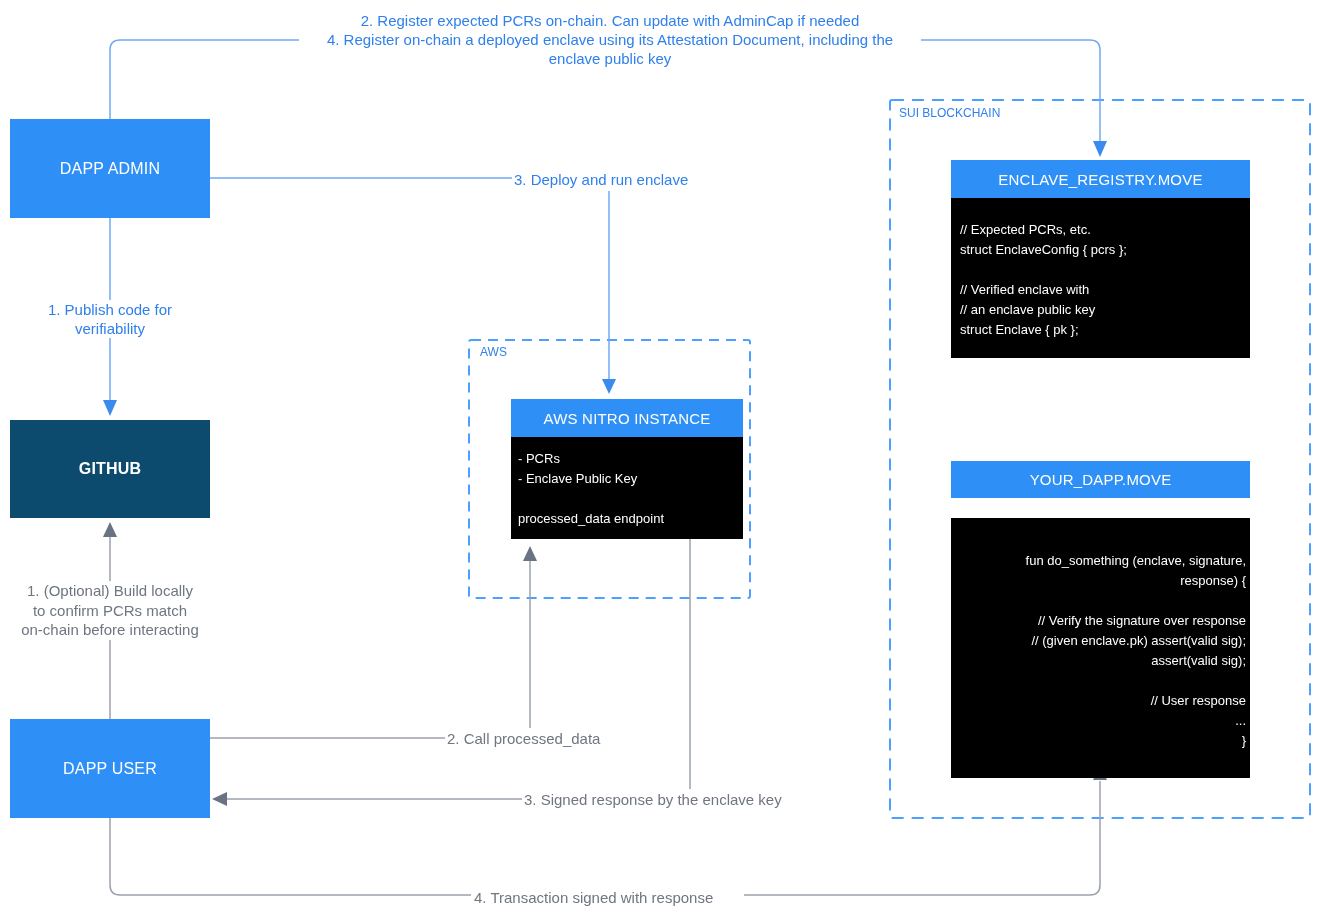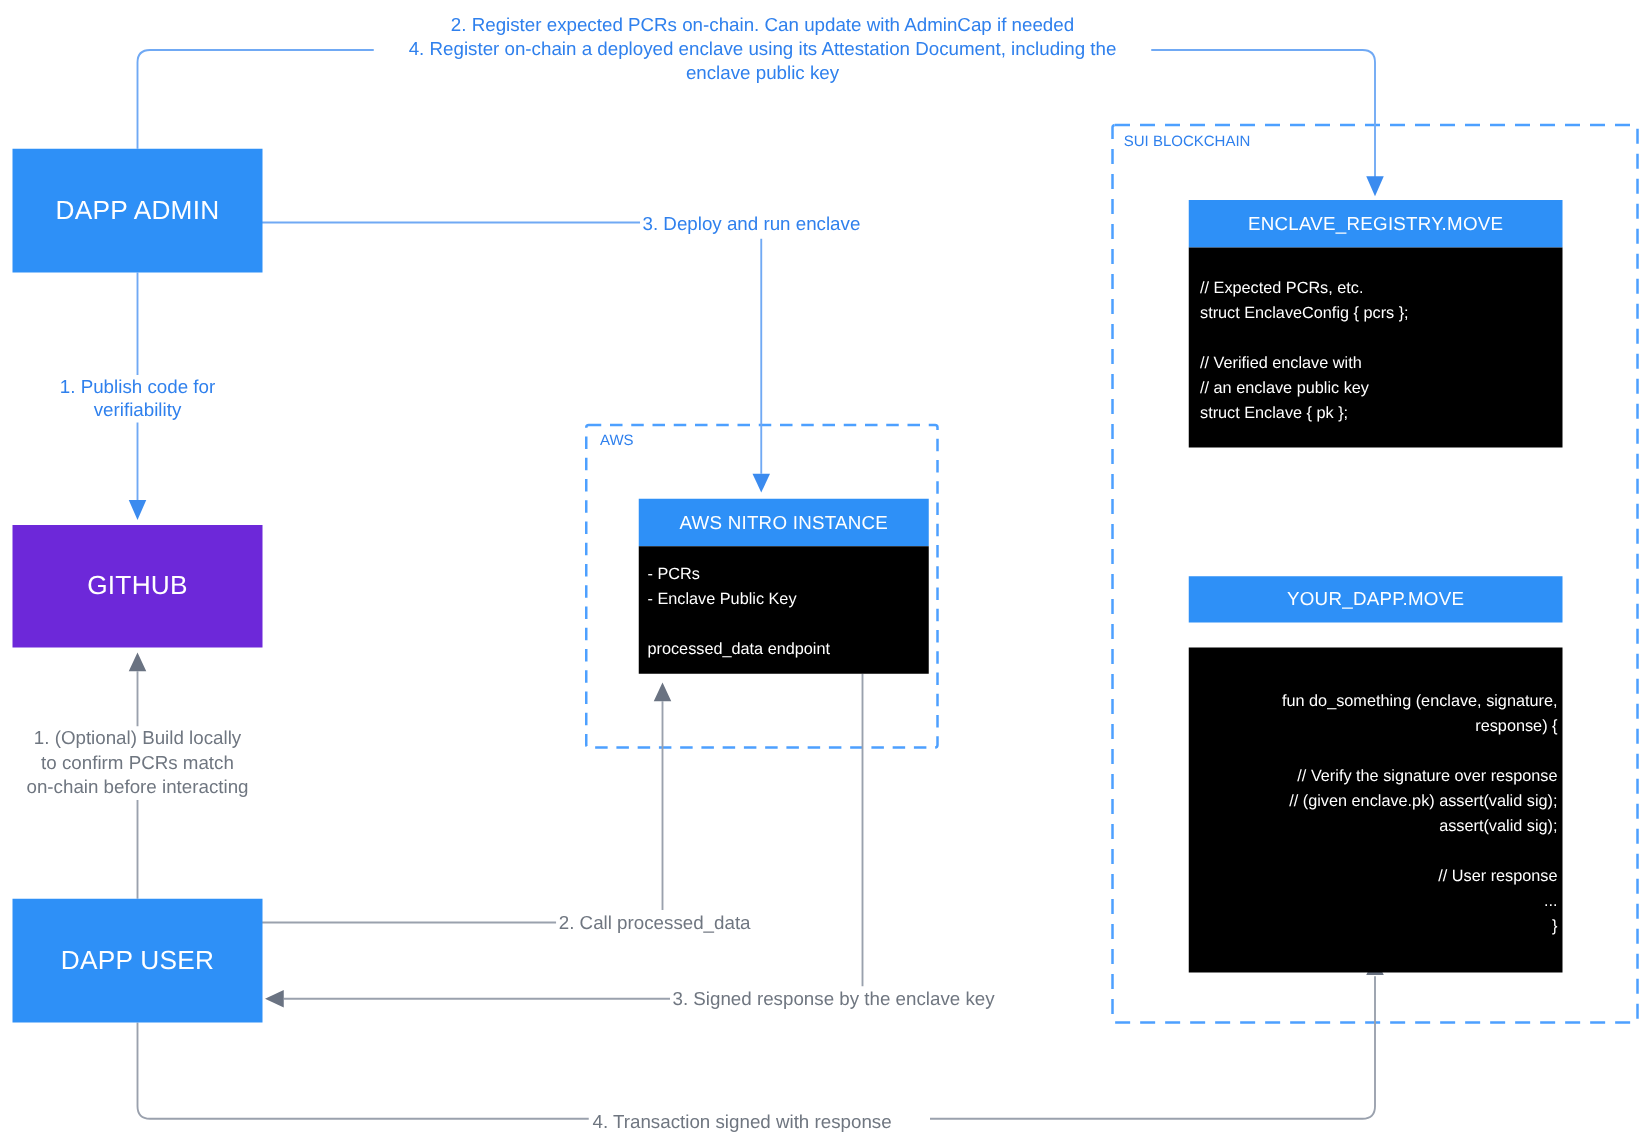--- a/index.html
+++ b/index.html
@@ -22,26 +22,26 @@
   }
 
   
   .node {
     position: absolute;
     z-index: 2;
     display: flex;
     align-items: center;
     justify-content: center;
     color: #ffffff;
-    font-size: 21px;
+    font-size: 16px;
     font-weight: 500;
     letter-spacing: 0.2px;
   }
   .node.blue  { background: #2e90f7; }
-  .node.black { background: #6d28d9; }
+  .node.black { background: #0c4a6e; font-weight: bold; }
 
   .node-dapp-admin { left: 10px;  top: 119px; width: 200px; height: 99px; }
   .node-github     { left: 10px;  top: 420px; width: 200px; height: 98px; }
   .node-dapp-user  { left: 10px;  top: 719px; width: 200px; height: 99px; }
 
   
   .module { position: absolute; z-index: 2; }
   .module-header {
     background: #2e90f7;
     color: #ffffff;
@@ -96,21 +96,21 @@
   }
   .edge-label.blue { color: #2f80ed; }
   .edge-label.gray { color: #6f7680; }
   .edge-label.wrap { white-space: normal; text-align: center; }
 
   .label-register  { left: 288px; top: 11px; width: 644px; background: transparent; }
   .label-publish   { left: 30px;  top: 300px; width: 160px; }
   .label-deploy    { left: 512px; top: 170px; padding: 0 2px; }
   .label-optional  { left: 21px;  top: 581px; width: 178px; line-height: 19.5px; }
   .label-call      { left: 445px; top: 729px; padding: 0 2px; }
-  .label-signed    { left: 536px; top: 790px; padding: 0 2px; }
+  .label-signed    { left: 522px; top: 790px; padding: 0 2px; }
   .label-txn       { left: 472px; top: 888px; padding: 0 2px; }
 </style>
 </head>
 <body>
 
 <div class="canvas">
 
   <svg class="wires" viewBox="0 0 1320 918" xmlns="http://www.w3.org/2000/svg">
 
     <rect x="469" y="340" width="281" height="258" rx="2" fill="none" stroke="#4da0ff" stroke-width="2" stroke-dasharray="10 7"></rect>

